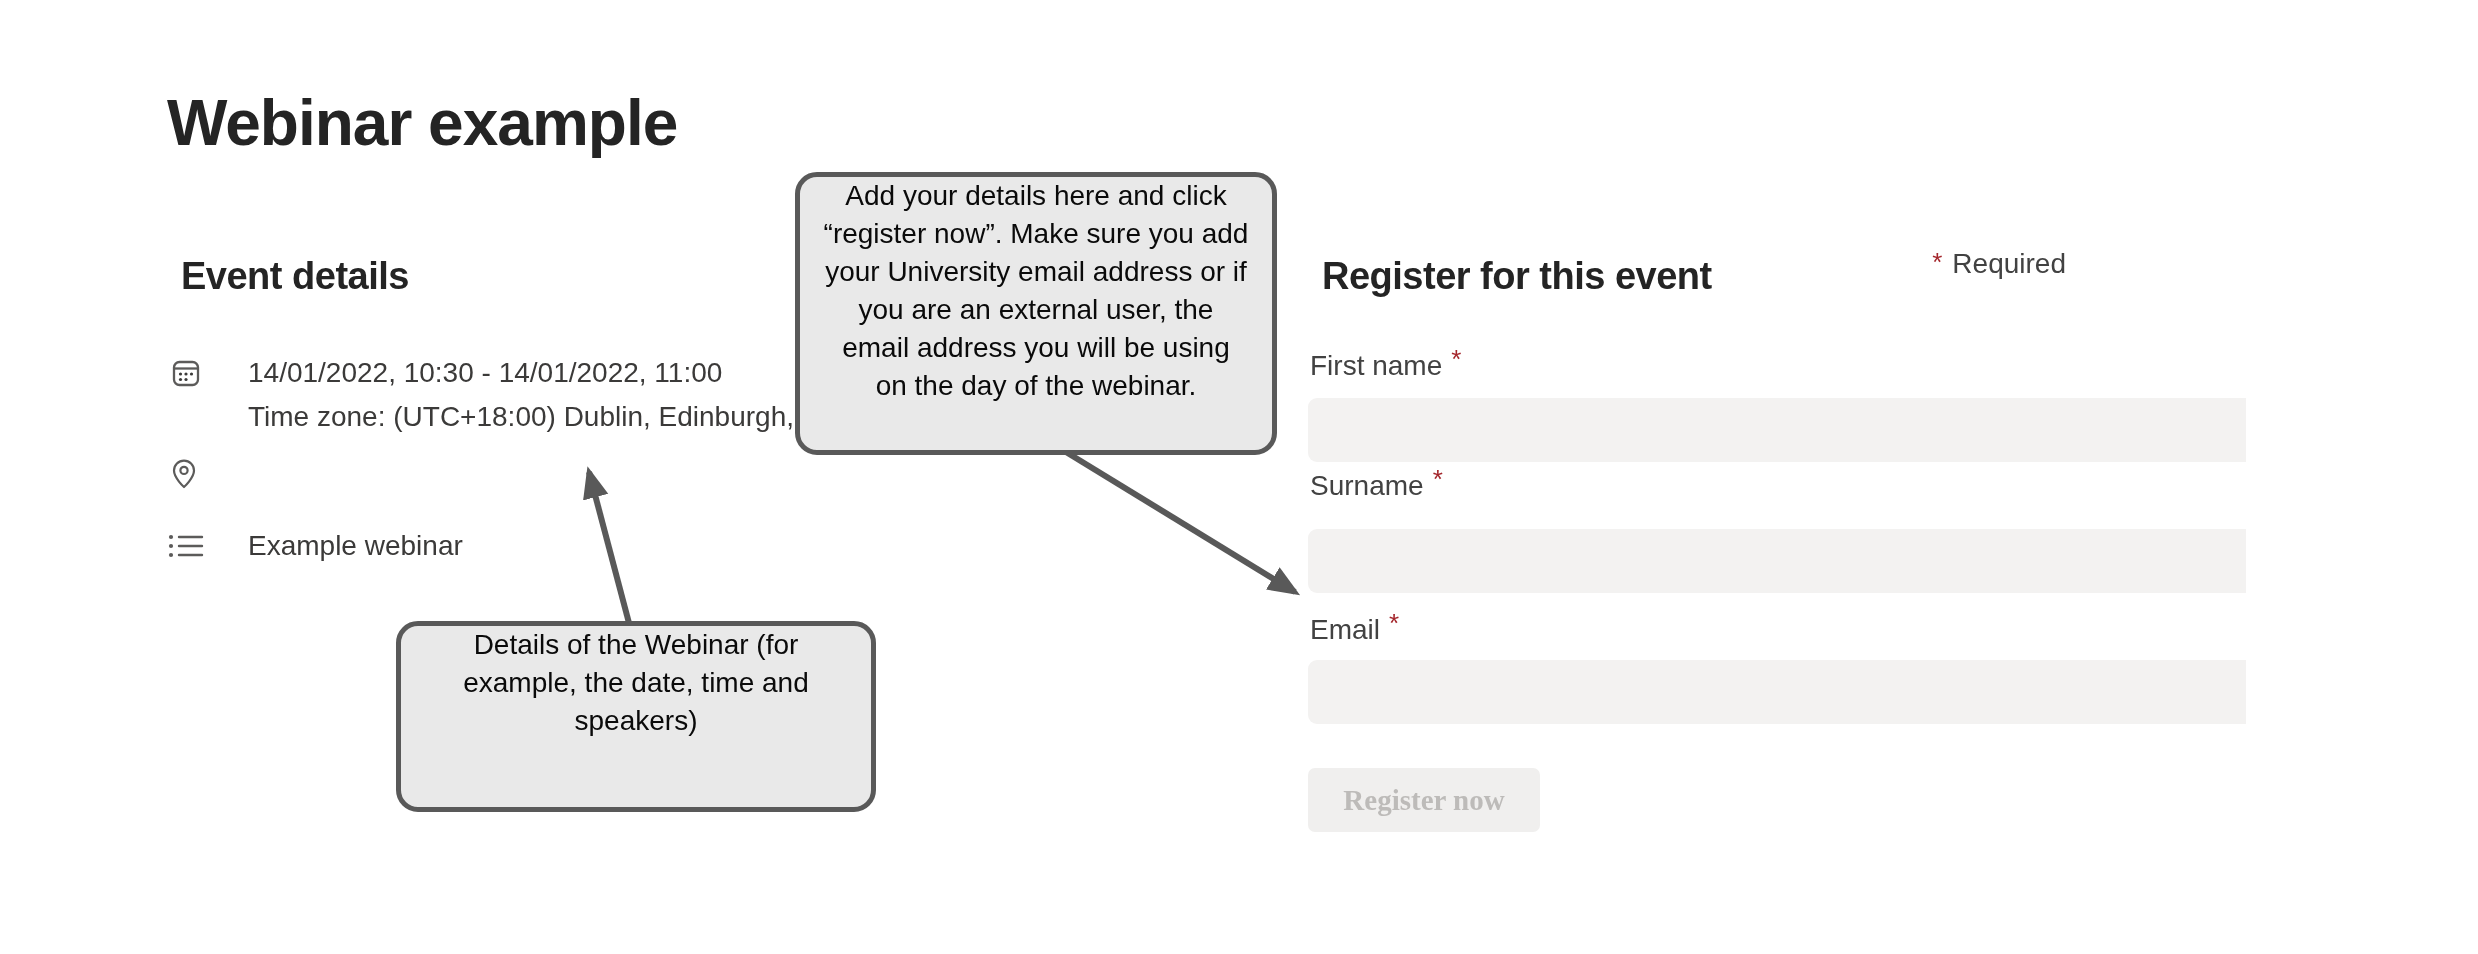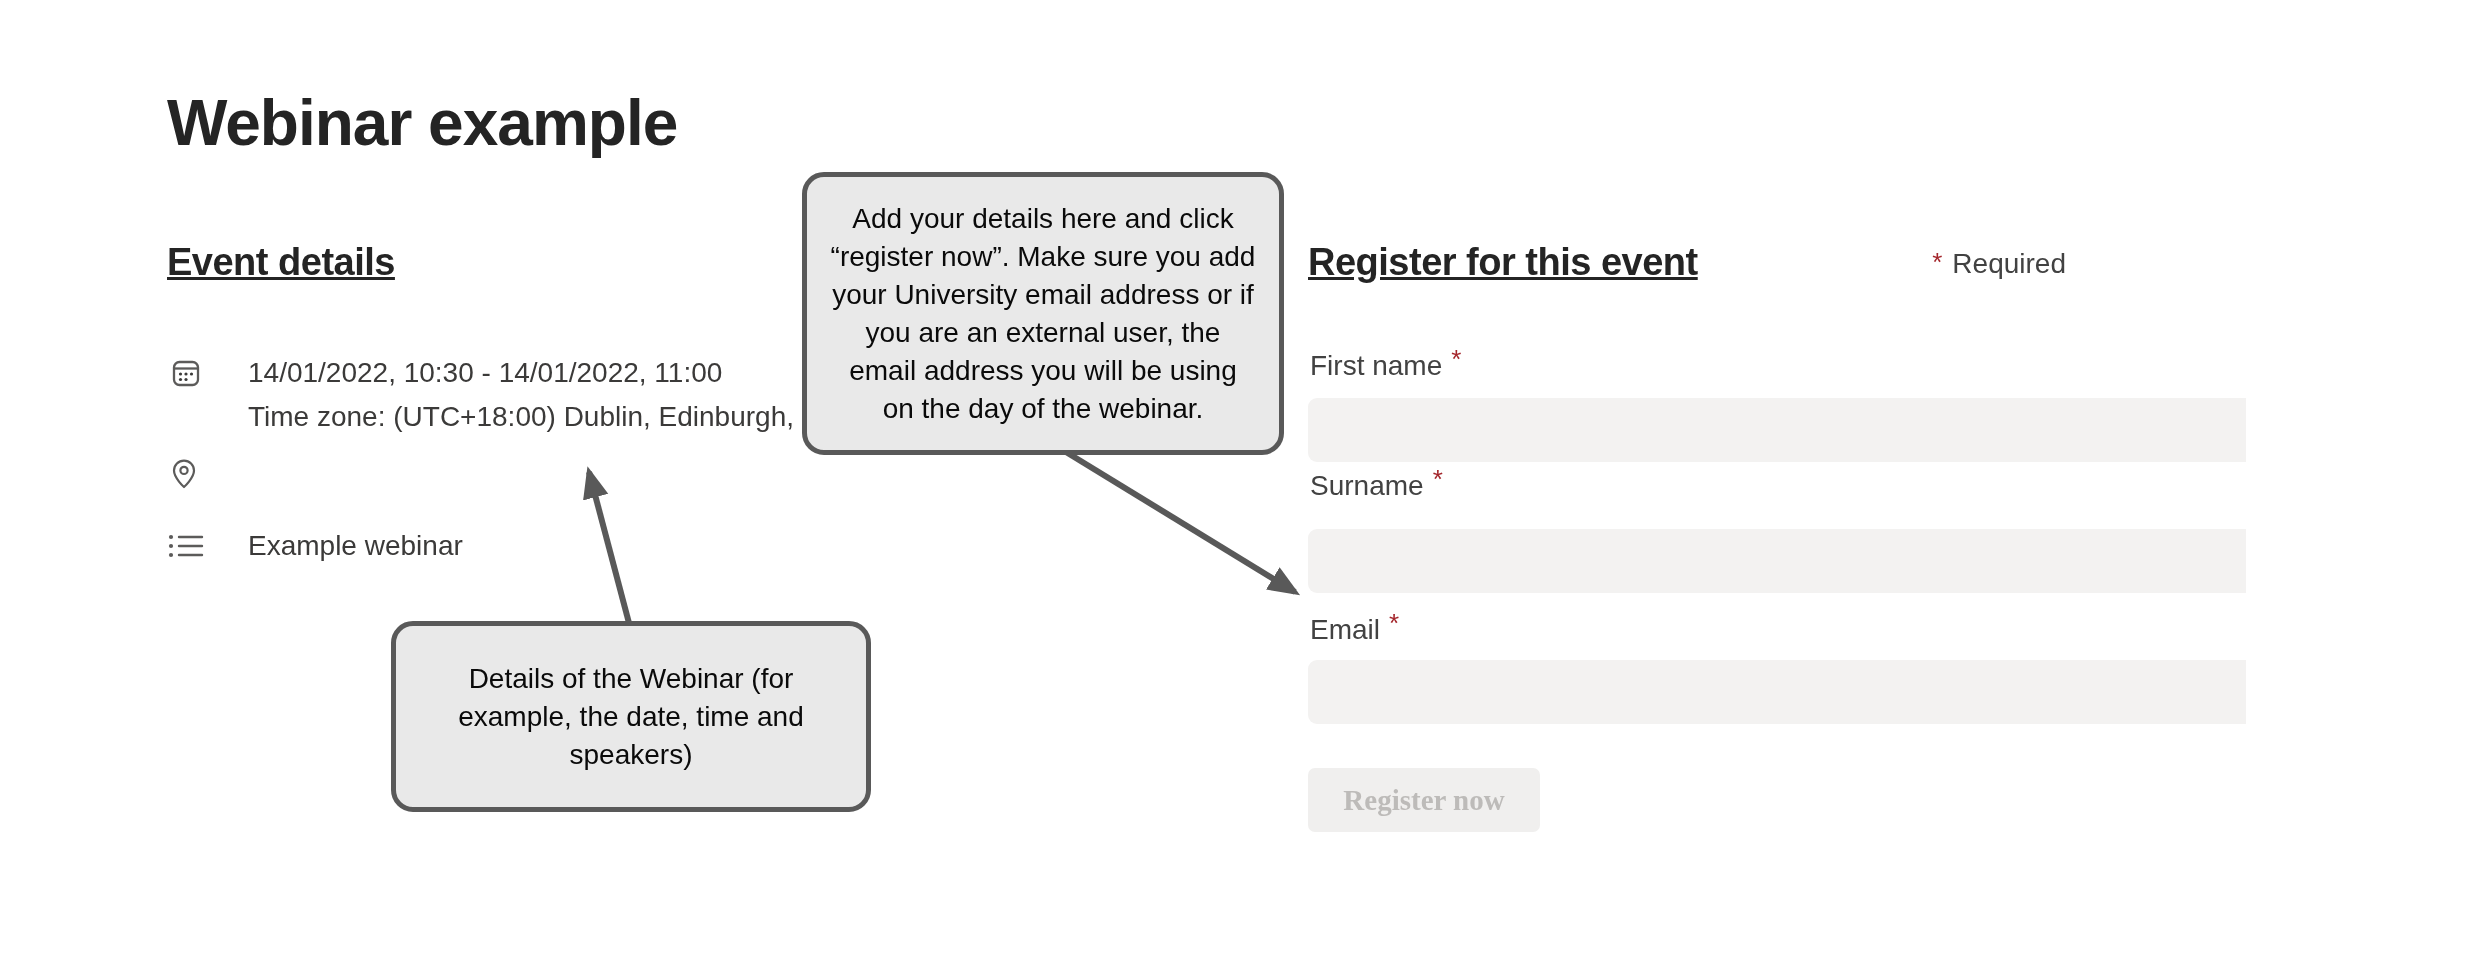--- a/index.html
+++ b/index.html
@@ -16,53 +16,52 @@
 
   
   .page-title {
     left: 167px; top: 82px;
     font-size: 64px; line-height: 82px; font-weight: 700;
     color: #242424; letter-spacing: -1px;
     margin: 0;
   }
   .section-heading {
     font-size: 38px; line-height: 48px; font-weight: 700;
-    color: #242424; margin: 0; letter-spacing: -0.5px; text-decoration: underline;
+    color: #242424; margin: 14px; letter-spacing: -0.5px;
   }
   .event-heading { left: 167px; top: 238px; }
 
   .detail-text { font-size: 28px; line-height: 36px; color: #3b3a39; }
   .dt-datetime { left: 248px; top: 355px; }
   .dt-timezone { left: 248px; top: 399px; white-space: nowrap; z-index: 1; }
   .dt-location { left: 248px; top: 453px; }
   .dt-description { left: 248px; top: 528px; }
 
   .icon { color: #5c5b5a; }
   .icon-calendar { left: 170px; top: 357px; }
   .icon-pin { left: 167px; top: 457px; }
   .icon-list { left: 167px; top: 531px; }
 
   
   .callout {
     background: #e9e9e9;
     border: 5px solid #595959;
     border-radius: 22px;
     box-sizing: border-box;
-    display: flex; align-items: center; justify-content: center;
+    display: flex; justify-content: center;
     text-align: center;
     z-index: 5;
-    margin-left: 7px;
   }
   .callout-text {
     font-size: 28px; line-height: 38px; color: #0a0a0a;
     white-space: pre-line;
     font-family: "Liberation Sans", sans-serif;
   }
   .callout-register { left: 795px; top: 172px; width: 482px; height: 283px; }
-  .callout-details  { left: 384px; top: 621px; width: 480px; height: 191px; }
+  .callout-details  { left: 396px; top: 621px; width: 480px; height: 191px; }
 
   .arrow-layer {
     left: 0; top: 0; width: 2478px; height: 954px;
     z-index: 4; pointer-events: none;
   }
 
   
   .form-heading { left: 1308px; top: 238px; }
   .required-note {
     top: 247px; right: 180px;

